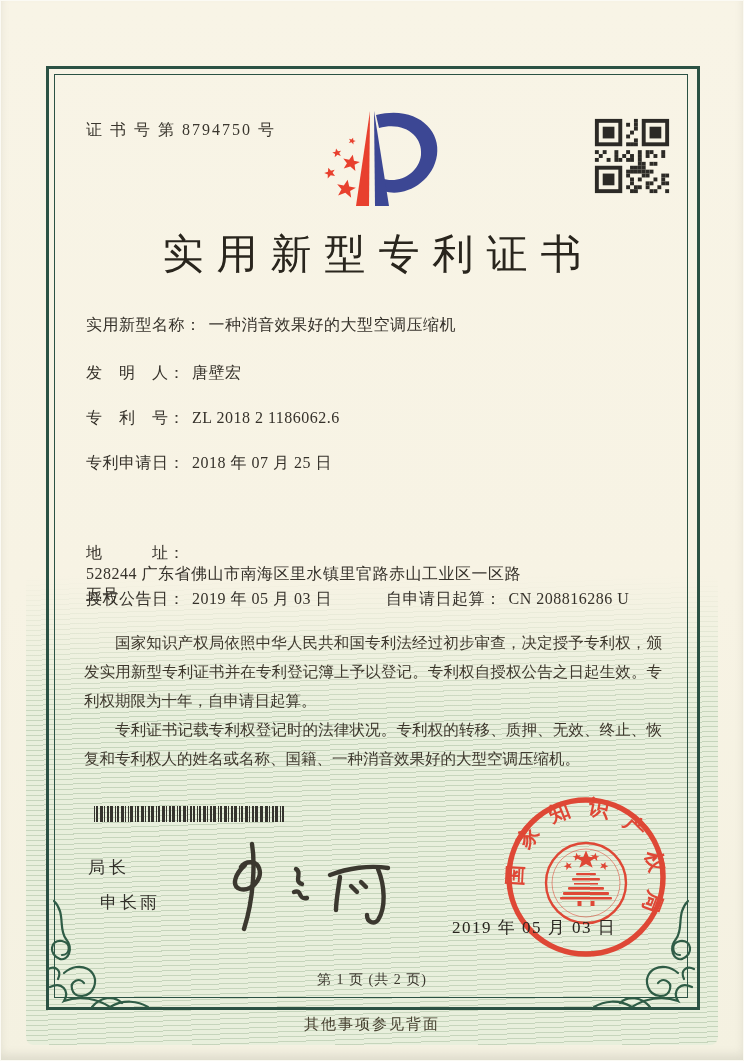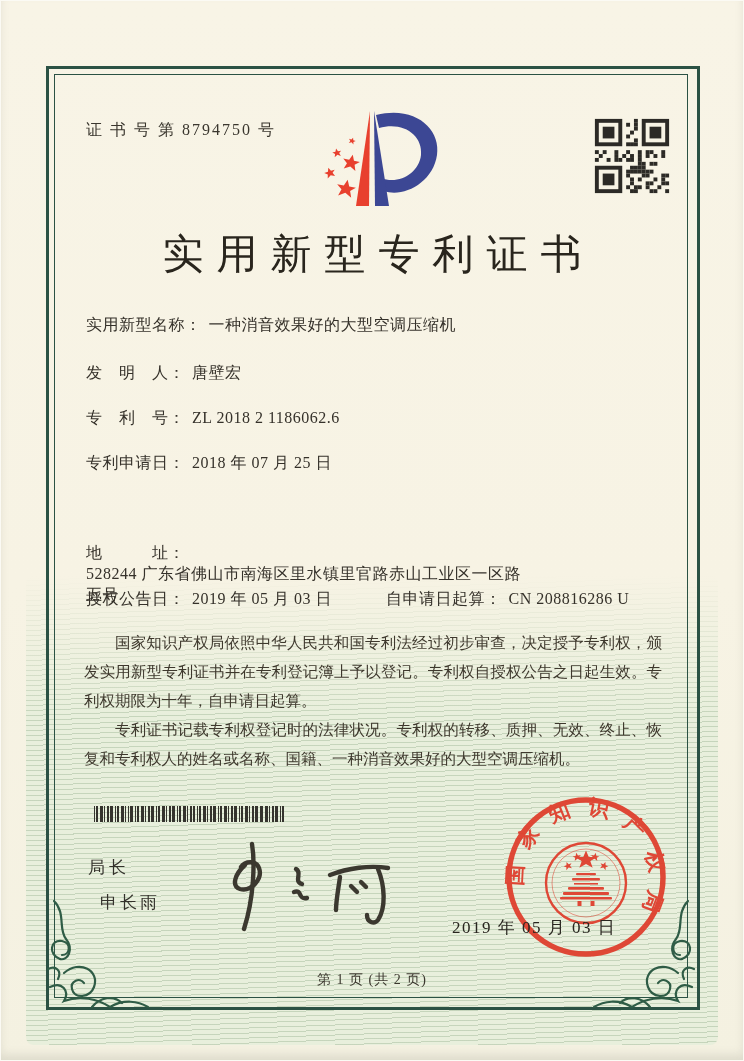--- a/index.html
+++ b/index.html
@@ -323,14 +323,15 @@
       <rect x="-18" y="10" width="36" height="2.8" rx="1"></rect>
       <rect x="-23" y="15" width="46" height="3" rx="1"></rect>
       <rect x="-26" y="20" width="52" height="2.4" rx="1"></rect>
       <rect x="-8.5" y="24" width="4" height="5"></rect>
       <rect x="4.5" y="24" width="4" height="5"></rect>
     </g>
   </svg>
   <div class="seal-date">2019 年 05 月 03 日</div>
 
   <div class="page-info">第 1 页 (共 2 页)</div>
+  <div class="back-note">其他事项参见背面</div>
 
 </div>
 
 </body></html>

